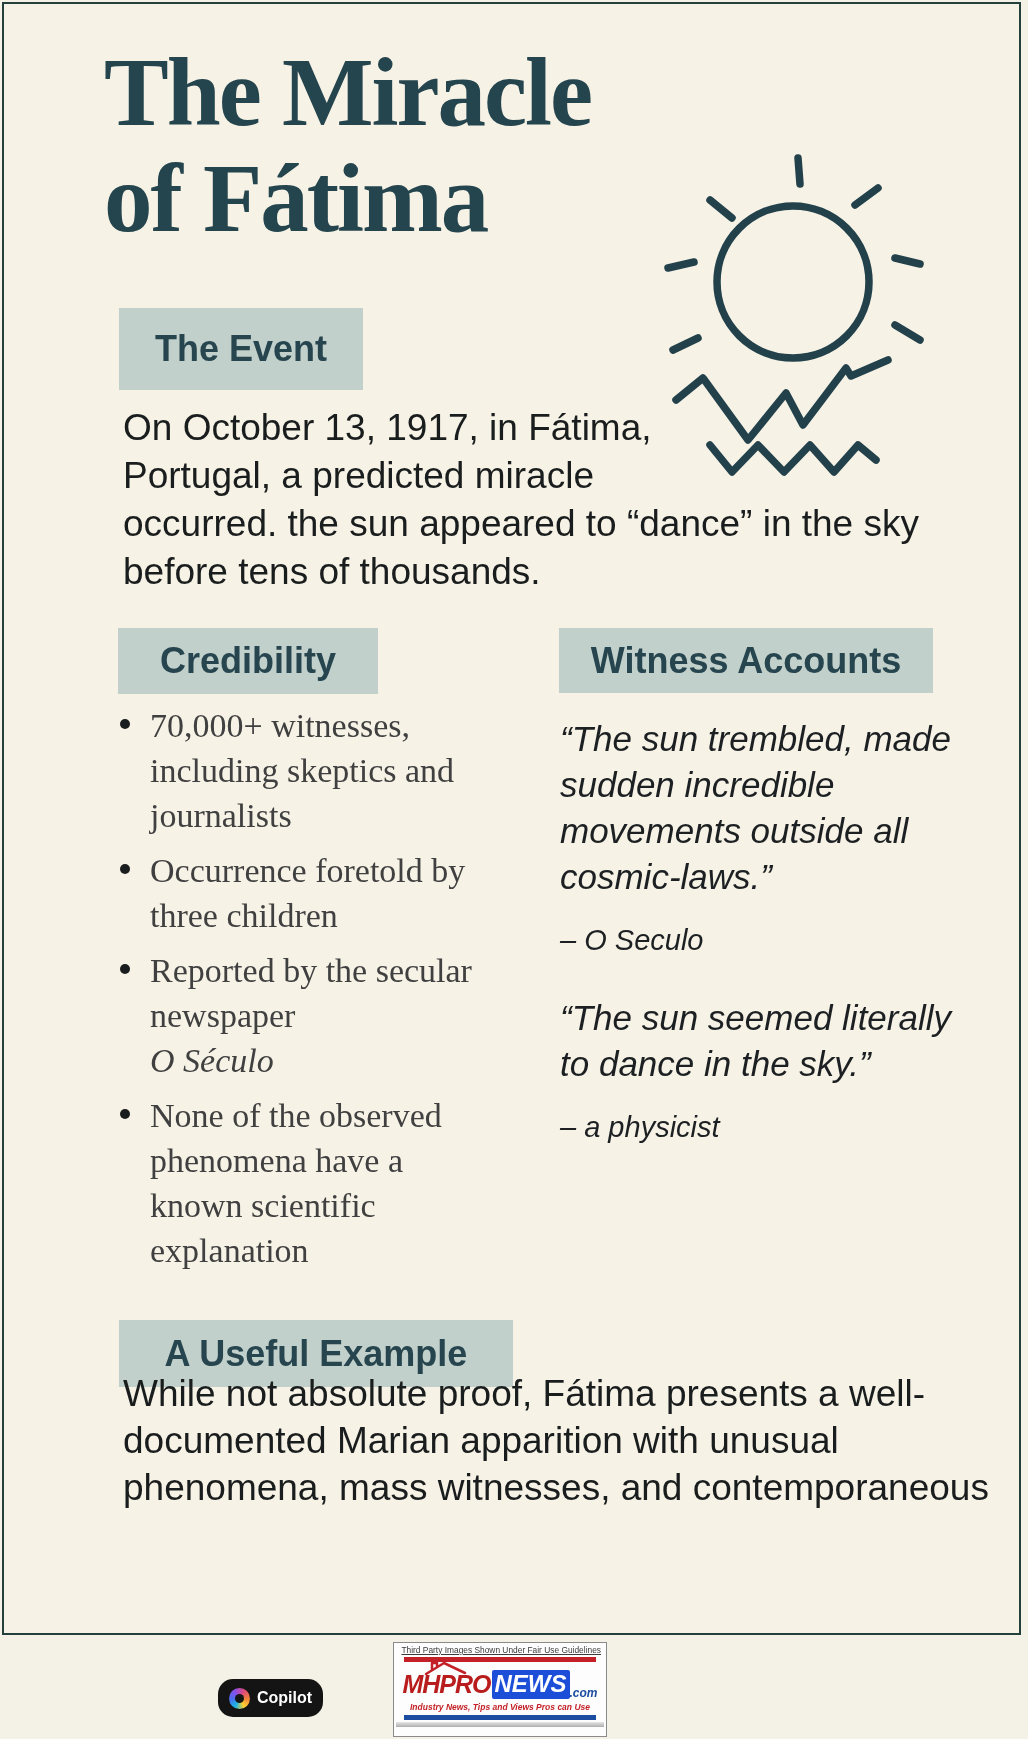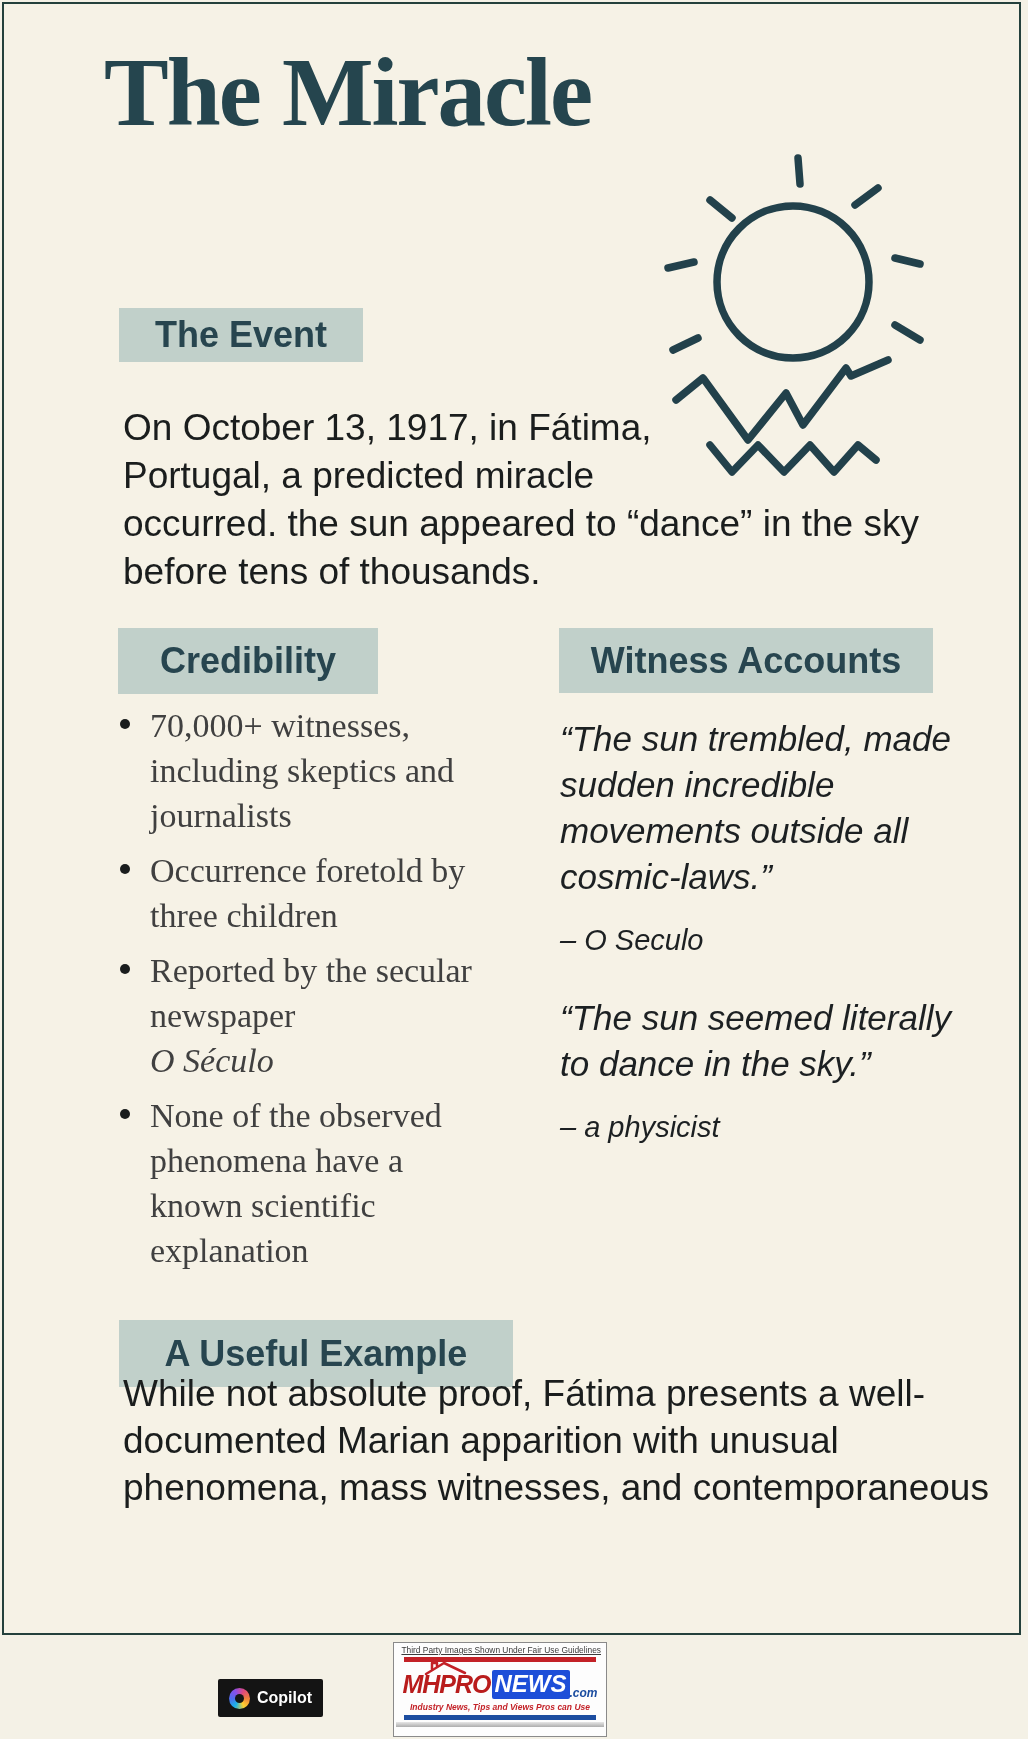--- a/index.html
+++ b/index.html
@@ -21,21 +21,21 @@
   }
   
   .sun{position:absolute;left:648px;top:150px;width:292px;height:330px;}
   
   .tag{
     position:absolute;background:#c1d0ca;color:#27454f;
     font-weight:700;font-size:36px;
     display:flex;align-items:center;justify-content:center;
     letter-spacing:0px;
   }
-  .tag-event{left:119px;top:308px;width:244px;height:54px;}
+  .tag-event{left:119px;top:308px;width:244px;height:82px;}
   .tag-cred{left:118px;top:628px;width:260px;height:66px;}
   .tag-wit{left:559px;top:628px;width:374px;height:65px;}
   .tag-ex{left:119px;top:1320px;width:394px;height:67px;}
   
   .para{position:absolute;font-size:37px;line-height:48px;color:#1a1d1d;}
   .para .pline{white-space:nowrap;}
   .para-event{left:123px;top:404px;}
   .para-example{left:123px;top:1370px;line-height:47px;}
   
   .bullets{position:absolute;left:120px;top:703px;width:372px;}
@@ -52,21 +52,21 @@
   .quote-text{
     font-size:35px;line-height:46px;font-style:italic;color:#1c2022;
   }
   .quote-attr{
     font-size:29px;font-style:italic;color:#1c2022;
     margin-top:24px;margin-bottom:38px;
   }
   
   .copilot-badge{
     position:absolute;left:218px;top:1679px;width:105px;height:38px;
-    background:#141414;border-radius:2px;
+    background:#141414;border-radius:15px;
     display:flex;align-items:center;justify-content:center;gap:7px;
   }
   .cp-icon{
     width:21px;height:21px;border-radius:50%;position:relative;
     background:conic-gradient(from 210deg,#18b3e8,#4f6bed,#8a4fe8,#e1497c,#f07f3c,#ffd12e,#18b3e8);
   }
   .cp-icon::after{
     content:"";position:absolute;inset:6px;background:#141414;border-radius:50%;
   }
   .cp-label{color:#ffffff;font-weight:700;font-size:16px;}
@@ -99,20 +99,21 @@
   }
   .mhp-shadow{height:5px;background:linear-gradient(#e6e6e6,#adadad);margin:2px 2px 0;}
 </style>
 </head>
 <body>
 
 <div class="frame"></div>
 
 <div class="title">
   <div>The Miracle</div>
+  <div>of Fátima</div>
 </div>
 
 <svg class="sun" viewBox="0 0 292 330" fill="none" stroke="#22414b" stroke-width="7.5" stroke-linecap="round" stroke-linejoin="round">
   <circle cx="145" cy="132" r="76"></circle>
   <path d="M150 8 L152 34"></path>
   <path d="M207 55 L230 38"></path>
   <path d="M247 108 L272 114"></path>
   <path d="M247 175 L272 190"></path>
   <path d="M20 118 L46 112"></path>
   <path d="M25 200 L50 188"></path>

